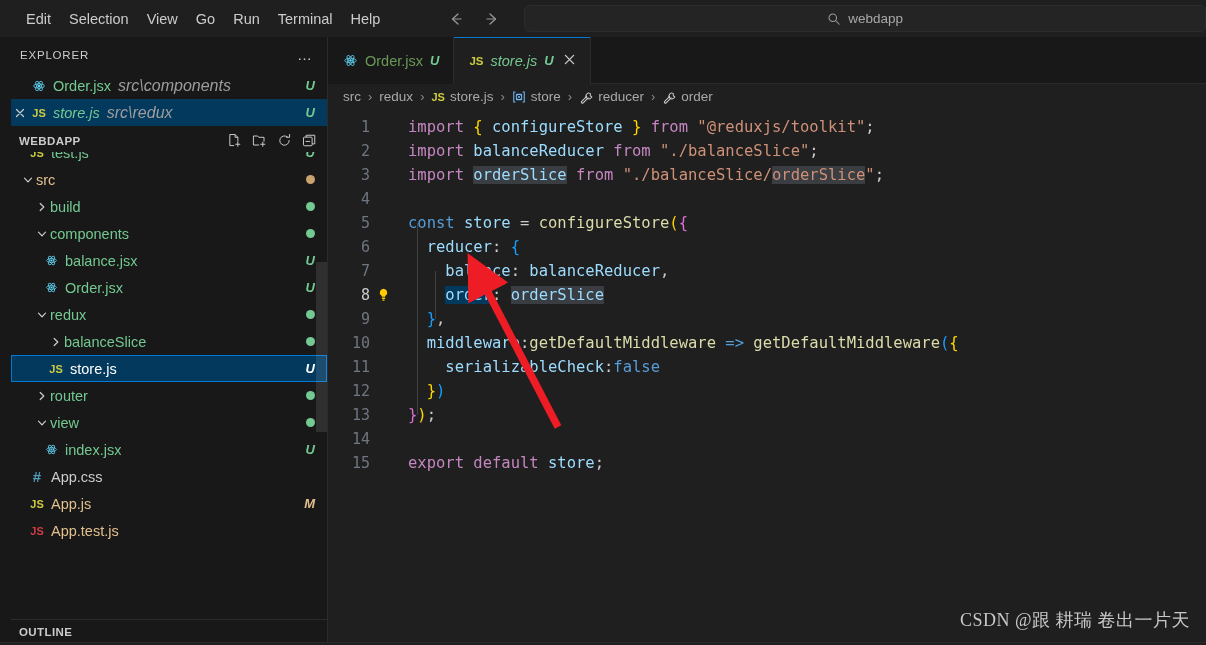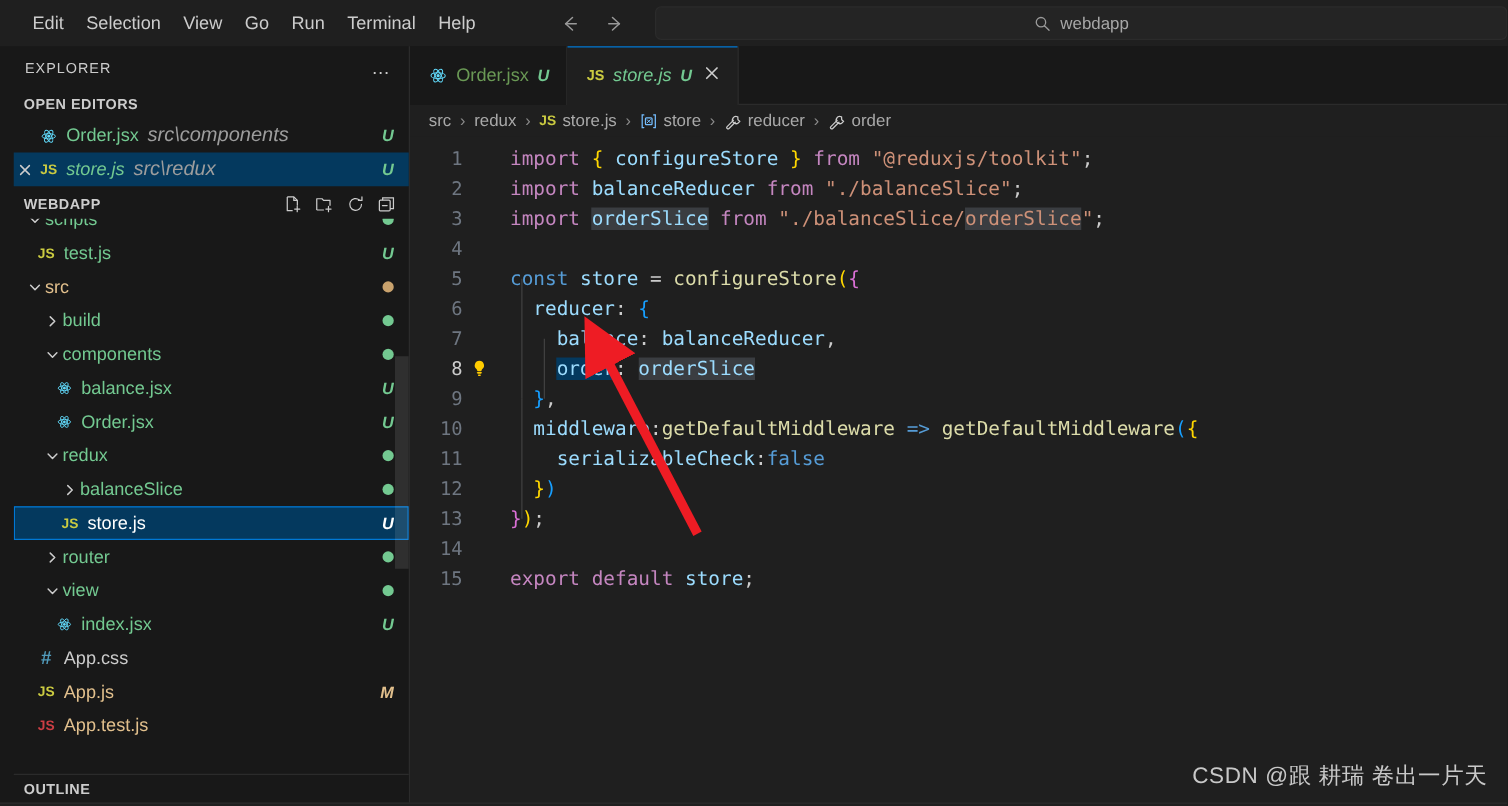--- a/index.html
+++ b/index.html
@@ -178,21 +178,21 @@
   .sel { background: #04395e; }
 
   .indent-guide {
     position: absolute; width: 1px; background: #404040;
   }
 
   .arrow-overlay { position: absolute; inset: 0; pointer-events: none; }
   .watermark {
     position: absolute; right: 16px; bottom: 13px;
     font-size: 18px; color: #c8c8c8;
-    font-family: Liberation Sans, sans-serif;
+    font-family: Liberation Serif, serif;
     letter-spacing: .5px;
   }
   .statusline { position:absolute; left:0; right:0; bottom:0; height:2px; background:#1f1f1f; border-top:1px solid #2b2b2b; }
 </style>
 </head>
 <body>
 
 <div class="app">
 
   <div class="titlebar">
@@ -232,23 +232,20 @@
 
   <div class="body">
 
     <div class="sidebar">
 
       <div class="sb-header">
         <span class="sb-title">EXPLORER</span>
         <span class="sb-dots">…</span>
       </div>
 
-      <div class="section-head">
-        <span class="lbl">OPEN EDITORS</span>
-      </div>
 
       <div class="row">
         <span class="close-x"></span>
         <span class="ficon">
           <svg width="14" height="14" viewBox="0 0 20 20" fill="none" stroke="#61dafb" stroke-width="1.1">
             <circle cx="10" cy="10" r="1.7" fill="#61dafb" stroke="none"></circle>
             <ellipse cx="10" cy="10" rx="7.6" ry="3"></ellipse>
             <ellipse cx="10" cy="10" rx="7.6" ry="3" transform="rotate(60 10 10)"></ellipse>
             <ellipse cx="10" cy="10" rx="7.6" ry="3" transform="rotate(120 10 10)"></ellipse>
           </svg>
@@ -302,30 +299,20 @@
               <path d="M4.4 4.4 V2.4 H13.6 V11.6 H10.8"></path>
               <path d="M4.2 9 H8.2" stroke-linecap="round"></path>
             </svg>
           </span>
         </span>
       </div>
 
       <div class="tree">
         <div class="tree-clip">
 
-          <div class="row">
-            <span style="width:8px"></span>
-            <span class="twisty">
-              <svg width="12" height="12" viewBox="0 0 12 12" fill="none" stroke="#cccccc" stroke-width="1.2">
-                  <path d="M2.5 4.2 L6 7.8 L9.5 4.2" stroke-linecap="round" stroke-linejoin="round"></path>
-                </svg>
-            </span>
-            <span class="fname" style="color:#73c991">scripts</span>
-            <span class="dot" style="background:#73c991"></span>
-          </div>
 
           <div class="row">
             <span style="width:17px"></span>
             <span class="ficon">
                 <span style="font-size:11px;font-weight:bold;color:#cbcb41;">JS</span>
               </span>
             <span class="fname" style="color:#73c991">test.js</span>
             <span class="fbadge" style="color:#73c991">U</span>
           </div>
 

